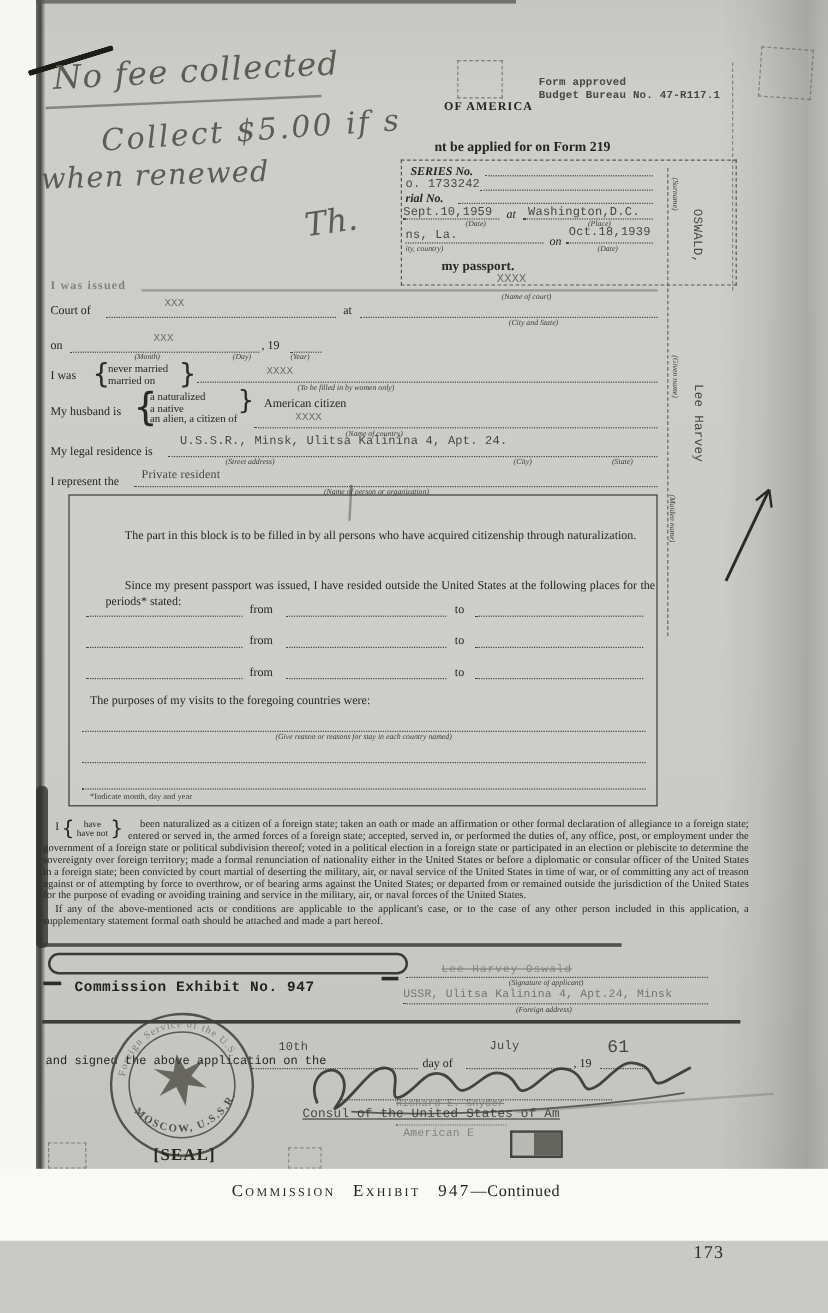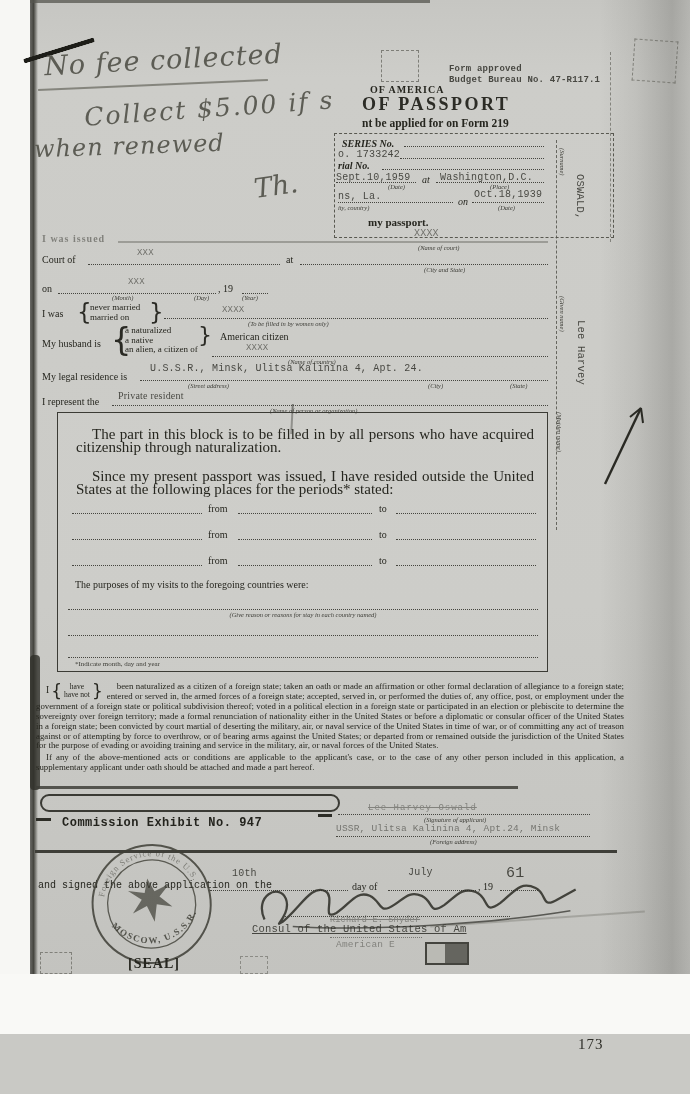--- a/index.html
+++ b/index.html
@@ -21,21 +21,21 @@
   .lb{font-family:"Liberation Serif",serif;font-style:italic;font-size:6.5px;color:#3c3c36;white-space:nowrap;}
   .hw{font-family:"DejaVu Serif",serif;font-style:italic;color:#5c5c54;white-space:nowrap;}
   .dl{border-bottom:1.3px dotted #45453f;height:1px;}
   .hr{background:#3e3e38;}
   .vt{transform:rotate(90deg);transform-origin:0 0;white-space:nowrap;}
   .brace{font-family:"DejaVu Sans",sans-serif;color:#2a2a24;font-weight:400;line-height:1;}
   .opts{font-size:9px;line-height:9.5px;color:#26261f;white-space:nowrap;font-family:"Liberation Serif",serif;}
   .faint{opacity:.45;}
   
   #natbox{border:1.6px solid #3b3b35;background:rgba(210,210,206,.25);}
-  .para{font-size:15px;line-height:13px;color:#26261f;text-align:justify;text-indent:16px;margin:4px;}
+  .para{font-size:10px;line-height:13px;color:#26261f;text-align:justify;text-indent:16px;margin:16px;}
   
   #decl{font-size:8.8px;line-height:9.9px;color:#26261f;text-align:justify;}
   #decl p{margin:0 0 2px 0;text-indent:10px;}
   #decl .lead-brace{float:left;margin:0 4px 0 10px;display:flex;align-items:center;gap:2px;height:18px;}
   #decl .lead-brace .b{font-size:17px;line-height:17px;font-family:"DejaVu Sans",sans-serif;}
   #decl .lead-brace .o{font-size:7.6px;line-height:8px;text-align:center;}
   
   #redact{border:2px solid #3a3a34;border-radius:9px;
           background:linear-gradient(90deg,#90908a 0%,#7d7d77 30%,#c2c2bc 34%,#8a8a84 38%,#86868o 55%,#c2c2bc 60%,#bcbcb6 100%);}
   
@@ -64,21 +64,20 @@
   <div class="abs hw" style="left:84px;top:94px;font-size:25px;transform:rotate(-4deg);letter-spacing:2px;">Collect $5.00 if s</div>
   <div class="abs hw" style="left:34px;top:132px;font-size:24px;transform:rotate(-2deg);letter-spacing:1px;">when renewed</div>
   <div class="abs hw" style="left:254px;top:170px;font-size:27px;transform:rotate(-8deg);">Th.</div>
 
   <div class="abs" style="left:381px;top:50px;width:36px;height:30px;border:1.5px dashed #55554d;opacity:.65;"></div>
   <div class="abs" style="left:633px;top:40px;width:42px;height:40px;border:1.5px dashed #55554d;opacity:.6;transform:rotate(4deg);"></div>
 
   <div class="abs t" style="left:449px;top:64px;font-weight:bold;font-size:9px;">Form approved</div>
   <div class="abs t" style="left:449px;top:75px;font-weight:bold;font-size:9px;">Budget Bureau No. 47-R117.1</div>
   <div class="abs p" style="left:370px;top:84px;font-weight:bold;font-size:10px;letter-spacing:1px;">OF AMERICA</div>
-  <div class="abs p" style="left:362px;top:94px;font-weight:bold;font-size:18px;letter-spacing:2.5px;color:#2c2c26;">OF PASSPORT</div>
   <div class="abs p" style="left:362px;top:117px;font-weight:bold;font-size:11.5px;">nt be applied for on Form 219</div>
 
   <div class="abs" style="left:334px;top:133px;width:278px;height:103px;border:1.3px dashed #4c4c44;opacity:.9;"></div>
   <div class="abs p" style="left:342px;top:138px;font-style:italic;font-weight:bold;font-size:10px;">SERIES No.</div>
   <div class="abs dl" style="left:404px;top:145px;width:140px;"></div>
   <div class="abs t" style="left:338px;top:149px;">o. 1733242</div>
   <div class="abs dl" style="left:400px;top:157px;width:144px;"></div>
   <div class="abs p" style="left:338px;top:160px;font-style:italic;font-weight:bold;font-size:10px;">rial No.</div>
   <div class="abs dl" style="left:382px;top:168px;width:162px;"></div>
   <div class="abs t" style="left:336px;top:172px;">Sept.10,1959</div>
@@ -194,21 +193,21 @@
   <div class="abs lb" style="left:75px;top:660px;font-style:normal;font-size:7px;">*Indicate month, day and year</div>
 
   <div class="abs" id="decl" style="left:36px;top:682px;width:588px;">
     <div class="lead-brace">
       <span class="p" style="font-size:9.5px;">I</span>
       <span class="b">{</span>
       <span class="o"><span>have</span><br><span>have not</span></span>
       <span class="b">}</span>
     </div>
     <p><span>been naturalized as a citizen of a foreign state; taken an oath or made an affirmation or other formal declaration of allegiance to a foreign state; entered or served in, the armed forces of a foreign state; accepted, served in, or performed the duties of, any office, post, or employment under the government of a foreign state or political subdivision thereof; voted in a political election in a foreign state or participated in an election or plebiscite to determine the sovereignty over foreign territory; made a formal renunciation of nationality either in the United States or before a diplomatic or consular officer of the United States in a foreign state; been convicted by court martial of deserting the military, air, or naval service of the United States in time of war, or of committing any act of treason against or of attempting by force to overthrow, or of bearing arms against the United States; or departed from or remained outside the jurisdiction of the United States for the purpose of evading or avoiding training and service in the military, air, or naval forces of the United States.</span></p>
-    <p>If any of the above-mentioned acts or conditions are applicable to the applicant's case, or to the case of any other person included in this application, a supplementary applicant under oath should be attached and made a part hereof.</p>
+    <p>If any of the above-mentioned acts or conditions are applicable to the applicant's case, or to the case of any other person included in this application, a supplementary statement formal oath should be attached and made a part hereof.</p>
   </div>
   <div class="abs hr" style="left:36px;top:786px;width:482px;height:2.5px;opacity:.85;"></div>
 
   <div class="abs" id="redact" style="left:40px;top:794px;width:296px;height:14px;"></div>
   <div class="abs" style="left:36px;top:818px;width:15px;height:3px;background:#2c2c26;"></div>
   <div class="abs t" style="left:62px;top:816px;font-size:12px;font-weight:bold;letter-spacing:.5px;opacity:1;color:#23231d;">Commission Exhibit No. 947</div>
   <div class="abs" style="left:318px;top:814px;width:14px;height:3px;background:#2c2c26;"></div>
   <div class="abs t strike faint" style="left:368px;top:803px;font-size:9px;letter-spacing:1px;">Lee Harvey Oswald</div>
   <div class="abs dl" style="left:338px;top:813px;width:252px;"></div>
   <div class="abs lb" style="left:424px;top:816px;">(Signature of applicant)</div>
@@ -250,16 +249,19 @@
     <text font-family="Liberation Serif, serif" font-size="9" font-weight="bold" fill="#3e3e36" letter-spacing="1.5" opacity=".85">
       <textPath href="#sealBot" startOffset="50%" text-anchor="middle">MOSCOW, U.S.S.R.</textPath>
     </text>
     <path d="M66 36 L61 50 L45 45 L57 56 L46 68 L61 63 L66 80 L71 63 L86 68 L75 56 L87 45 L71 50 Z" fill="#3e3e36" opacity=".7"></path>
   </svg>
   <div class="abs p" style="left:128px;top:956px;font-weight:bold;font-size:14px;letter-spacing:1px;">[SEAL]</div>
   <div class="abs" style="left:40px;top:952px;width:30px;height:20px;border:1.5px dashed #55554d;opacity:.6;"></div>
   <div class="abs" style="left:240px;top:956px;width:26px;height:16px;border:1.5px dashed #55554d;opacity:.5;"></div>
 
   <div id="strip"></div>
+  <div id="caption">
+    <span class="sc">Commission Exhibit 947</span><span class="ct">—Continued</span>
+  </div>
   <div id="band"></div>
   <div class="abs p" style="left:578px;top:1036px;font-size:15px;letter-spacing:1px;color:#2e2e28;">173</div>
 
 </div>
 
 </body></html>

